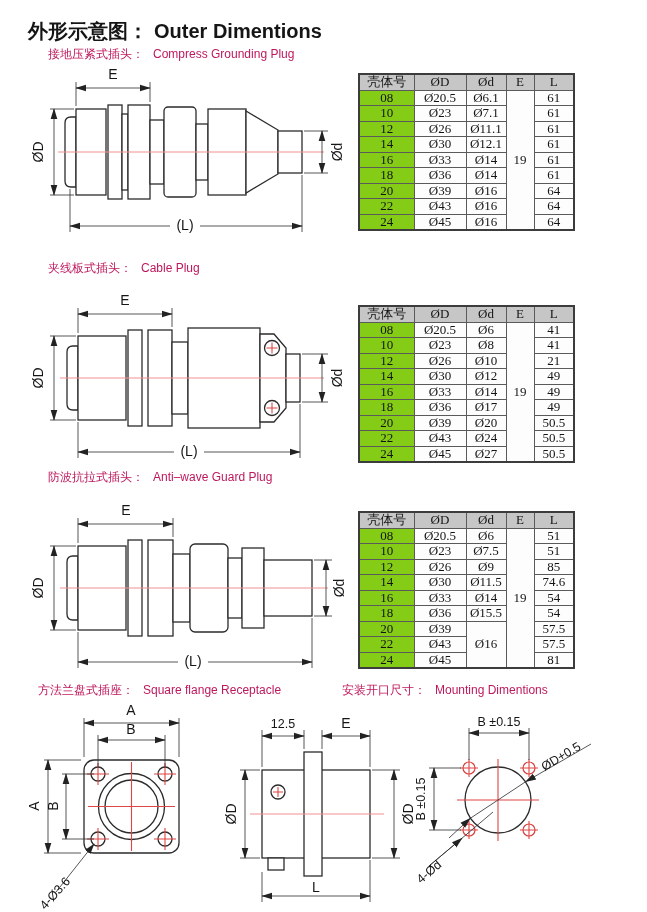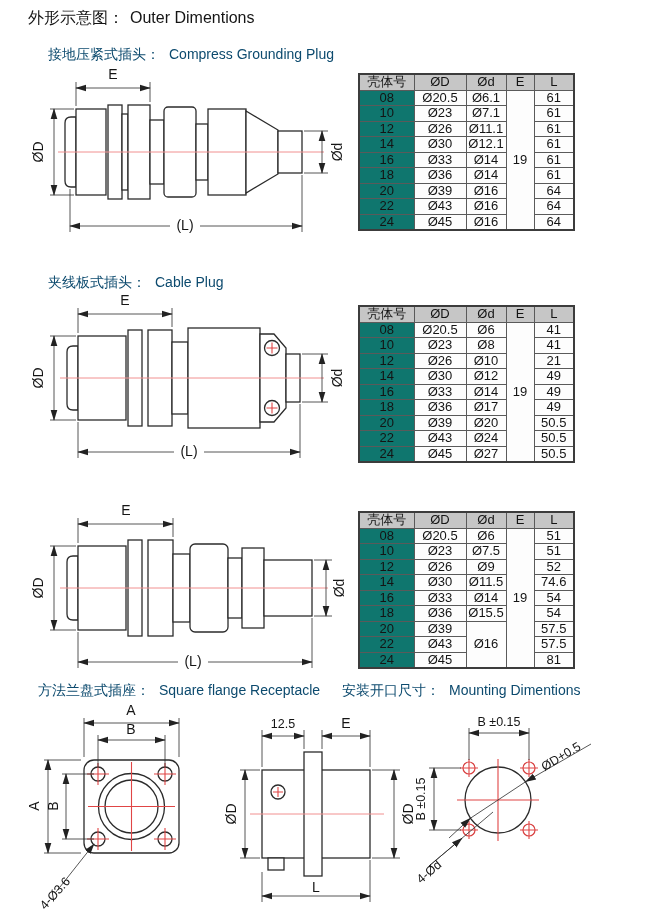--- a/index.html
+++ b/index.html
@@ -1,38 +1,38 @@
 <!DOCTYPE html>
 <html><head>
 <meta charset="utf-8">
 <style>
   html,body{margin:0;padding:0;background:#ffffff;}
   .page{position:relative;width:647px;height:912px;background:#fff;overflow:hidden;
         font-family:"Liberation Sans","DejaVu Sans",sans-serif;color:#151515;}
-  .title{position:absolute;left:28px;top:8px;font-size:16px;font-weight:normal;white-space:nowrap;}
+  .title{position:absolute;left:28px;top:18px;font-size:20px;font-weight:bold;white-space:nowrap;}
   .title .en{margin-left:6px;}
-  .seclabel{position:absolute;font-size:14px;white-space:nowrap;color:#0c4a6e;}
+  .seclabel{position:absolute;font-size:12px;white-space:nowrap;color:#be185d;}
   .seclabel .en{margin-left:9px;}
   .drawing{position:absolute;}
   
   .part{fill:#ffffff;stroke:#2b2b2b;stroke-width:1.3;}
   .thin{fill:none;stroke:#2b2b2b;stroke-width:0.8;}
   .cl{stroke:#f19090;stroke-width:1;fill:none;}
   .rc{stroke:#e04545;stroke-width:1.1;fill:none;}
   .rpart{fill:none;stroke:#d84040;stroke-width:1.2;}
   svg text{font-family:"Liberation Sans","DejaVu Sans",sans-serif;font-size:14px;fill:#151515;}
   svg text.sm{font-size:12.5px;}
   
   table.dimtable{position:absolute;border-collapse:collapse;table-layout:fixed;
-        border:2px solid #3c3c3c;background:#fff;}
+        border:2px solid #3c3c3c;background:#fff;font-family:Liberation Serif, serif;}
   table.dimtable th,table.dimtable td{border:1px solid #5a5a5a;font-size:13px;font-weight:normal;
         text-align:center;vertical-align:middle;padding:0;height:14.3px;line-height:14.5px;
         background:#fdfdfd;color:#141414;overflow:hidden;white-space:nowrap;}
   table.dimtable th{background:#c6c6c6;}
-  table.dimtable td.rowhead{background:#0f766e;}
+  table.dimtable td.rowhead{background:#84cc16;}
 </style>
 </head>
 <body>
 
 <svg width="0" height="0" style="position:absolute" aria-hidden="true">
   <defs>
     <pattern id="kn" patternUnits="userSpaceOnUse" width="3.4" height="6">
       <rect width="3.4" height="6" fill="#ffffff"></rect>
       <line x1="1.3" y1="0" x2="1.3" y2="6" stroke="#4a4a4a" stroke-width="1"></line>
     </pattern>
@@ -157,21 +157,21 @@
         </tr>
         <tr>
           <td class="rowhead">24</td>
           <td>Ø45</td>
           <td>Ø16</td>
           <td>64</td>
         </tr>
       </tbody>
   </table>
 
-  <div class="seclabel" style="left:48px;top:274px">
+  <div class="seclabel" style="left:48px;top:260px">
     <span class="zh">夹线板式插头：</span><span class="en">Cable Plug</span>
   </div>
 
   <svg class="drawing" style="left:26px;top:288px" width="322" height="178" viewBox="0 0 322 178">
     <g>
       <path class="part" d="M52 58 H47 Q41 58 41 64 V116 Q41 122 47 122 H52 Z"></path>
       <rect class="part" x="52" y="48" width="48" height="84"></rect>
       <rect class="part" fill="url(#kn)" x="102" y="42" width="14" height="96"></rect>
       <rect class="part" fill="url(#kn)" x="122" y="42" width="24" height="96"></rect>
       <rect class="part" x="146" y="54" width="16" height="72"></rect>
@@ -269,20 +269,23 @@
         </tr>
         <tr>
           <td class="rowhead">24</td>
           <td>Ø45</td>
           <td>Ø27</td>
           <td>50.5</td>
         </tr>
       </tbody>
   </table>
 
+  <div class="seclabel" style="left:48px;top:469px">
+    <span class="zh">防波抗拉式插头：</span><span class="en">Anti–wave Guard Plug</span>
+  </div>
 
   <svg class="drawing" style="left:26px;top:498px" width="322" height="178" viewBox="0 0 322 178">
     <g>
       <path class="part" d="M52 58 H47 Q41 58 41 64 V116 Q41 122 47 122 H52 Z"></path>
       <rect class="part" x="52" y="48" width="48" height="84"></rect>
       <rect class="part" fill="url(#kn)" x="102" y="42" width="14" height="96"></rect>
       <rect class="part" fill="url(#kn)" x="122" y="42" width="25" height="96"></rect>
       <rect class="part" x="147" y="56" width="17" height="68"></rect>
       <rect class="part" x="164" y="46" width="38" height="88" rx="5"></rect>
       <rect class="part" x="202" y="60" width="14" height="60"></rect>
@@ -335,21 +338,21 @@
         <tr>
           <td class="rowhead">10</td>
           <td>Ø23</td>
           <td>Ø7.5</td>
           <td>51</td>
         </tr>
         <tr>
           <td class="rowhead">12</td>
           <td>Ø26</td>
           <td>Ø9</td>
-          <td>52</td>
+          <td>85</td>
         </tr>
         <tr>
           <td class="rowhead">14</td>
           <td>Ø30</td>
           <td>Ø11.5</td>
           <td>74.6</td>
         </tr>
         <tr>
           <td class="rowhead">16</td>
           <td>Ø33</td>

